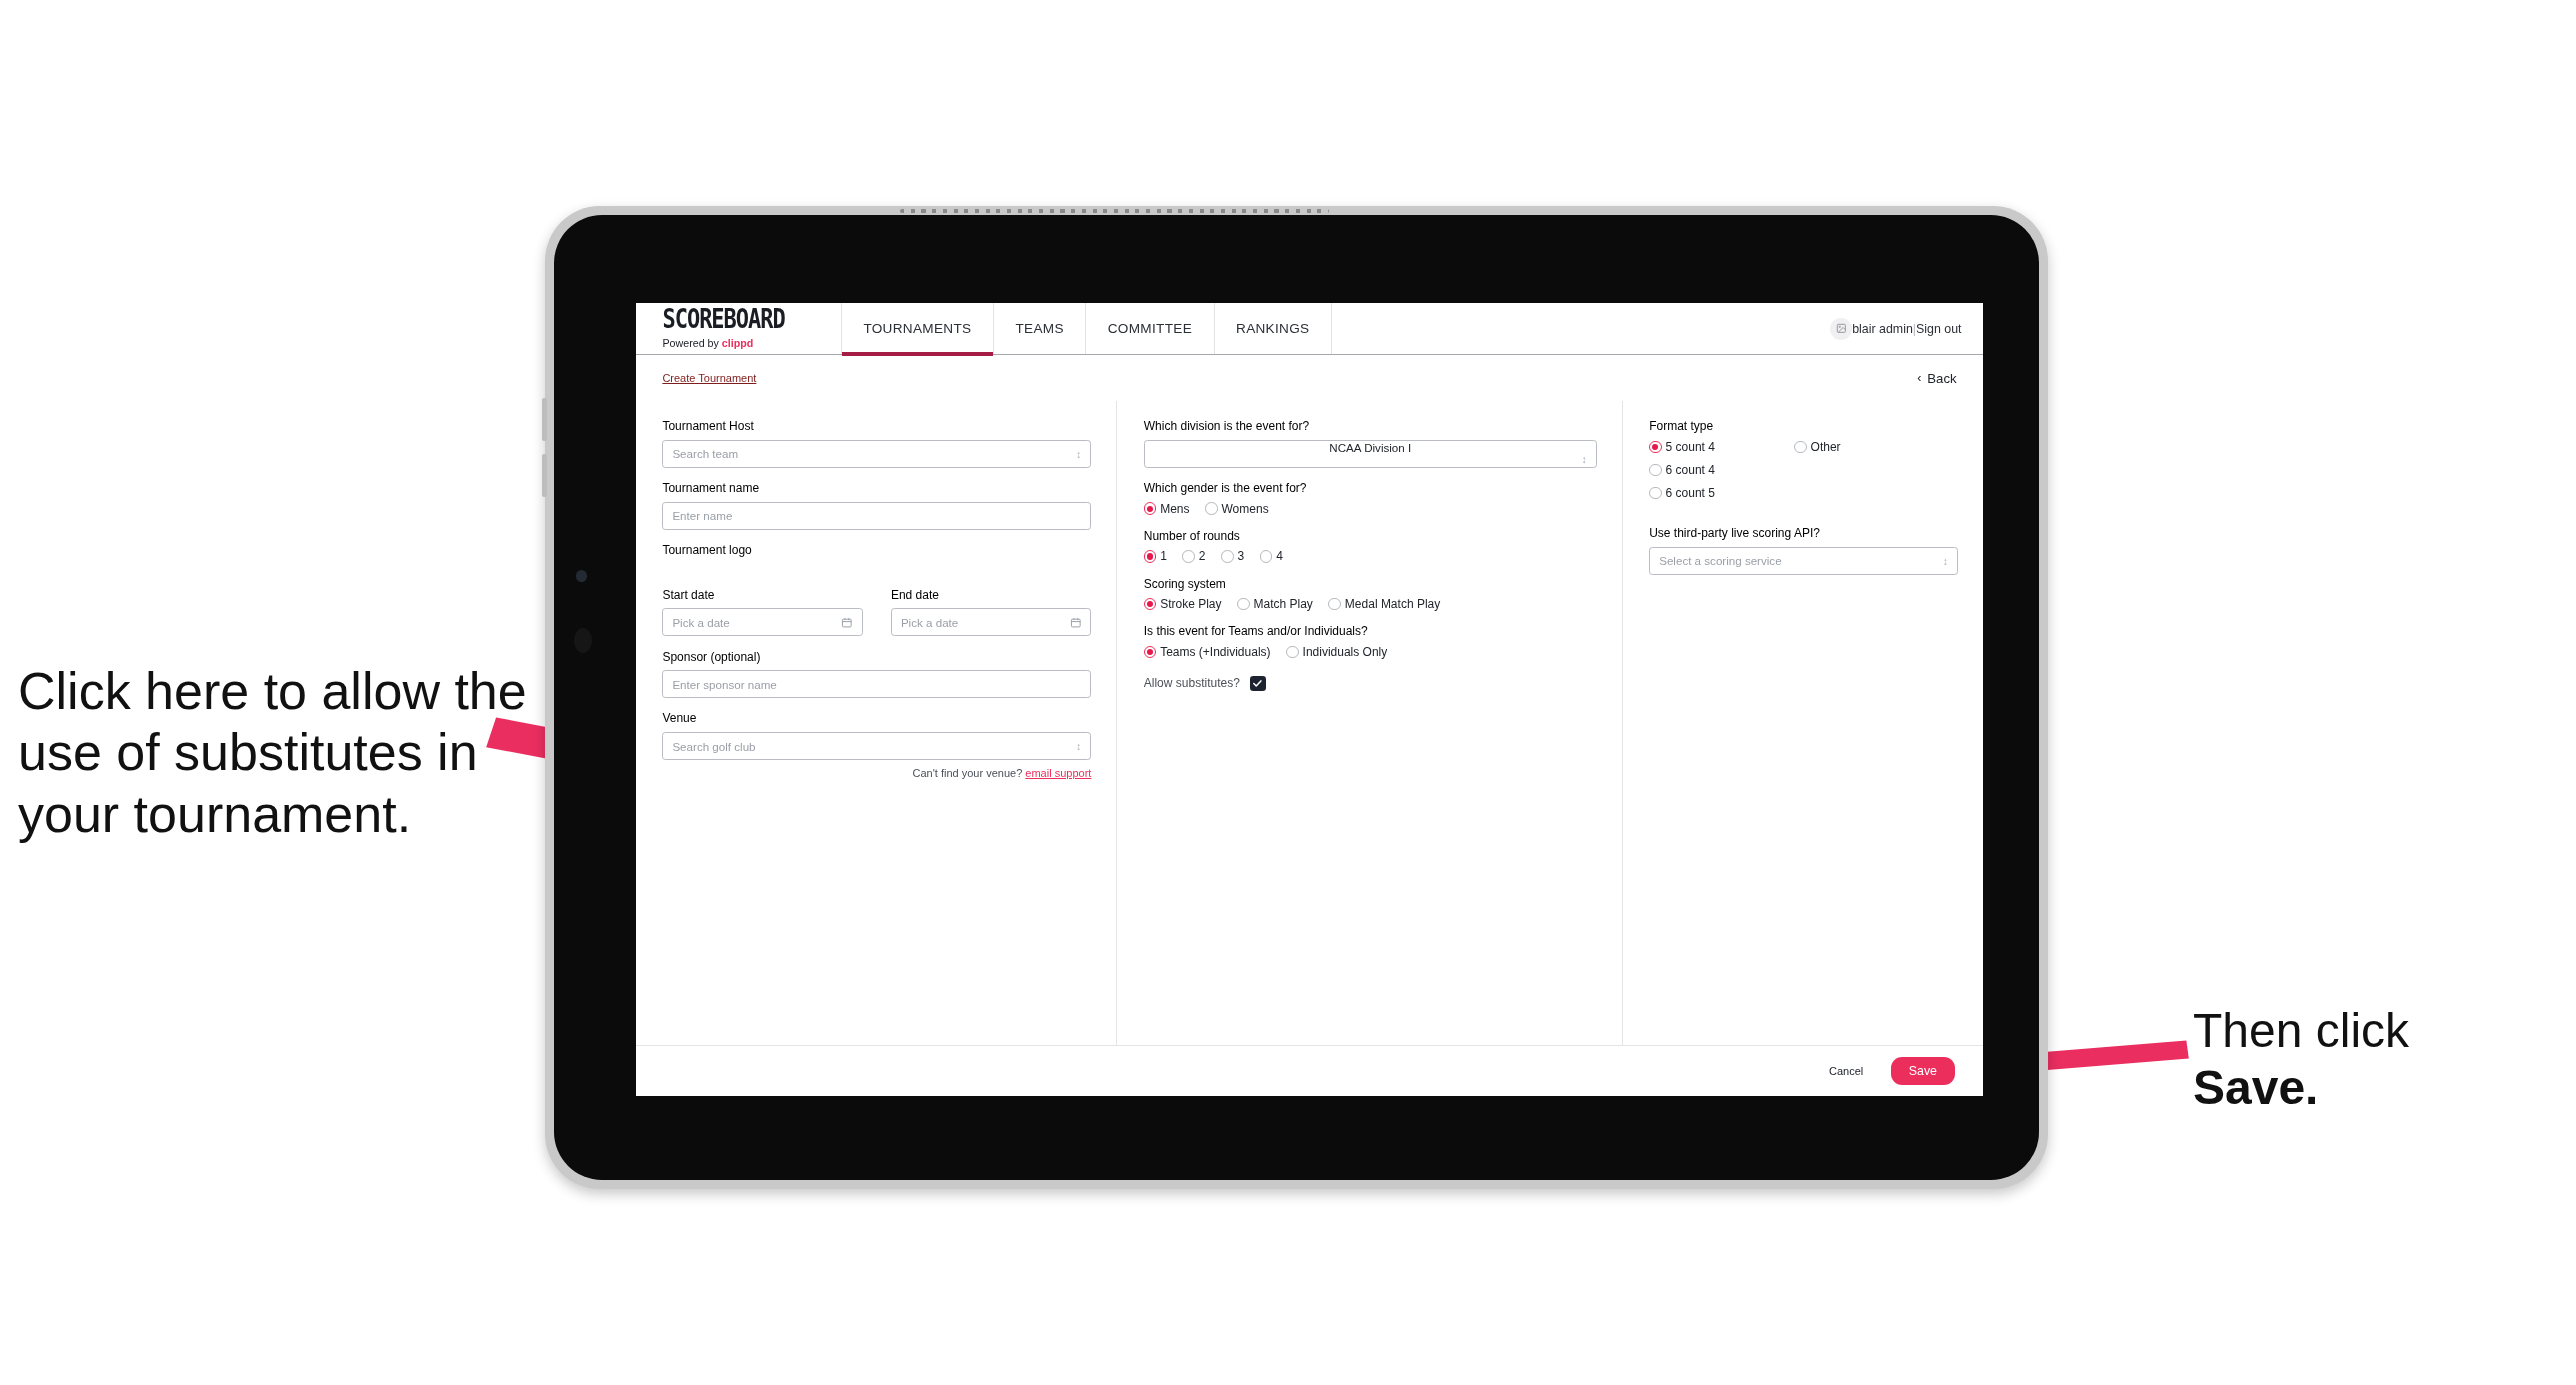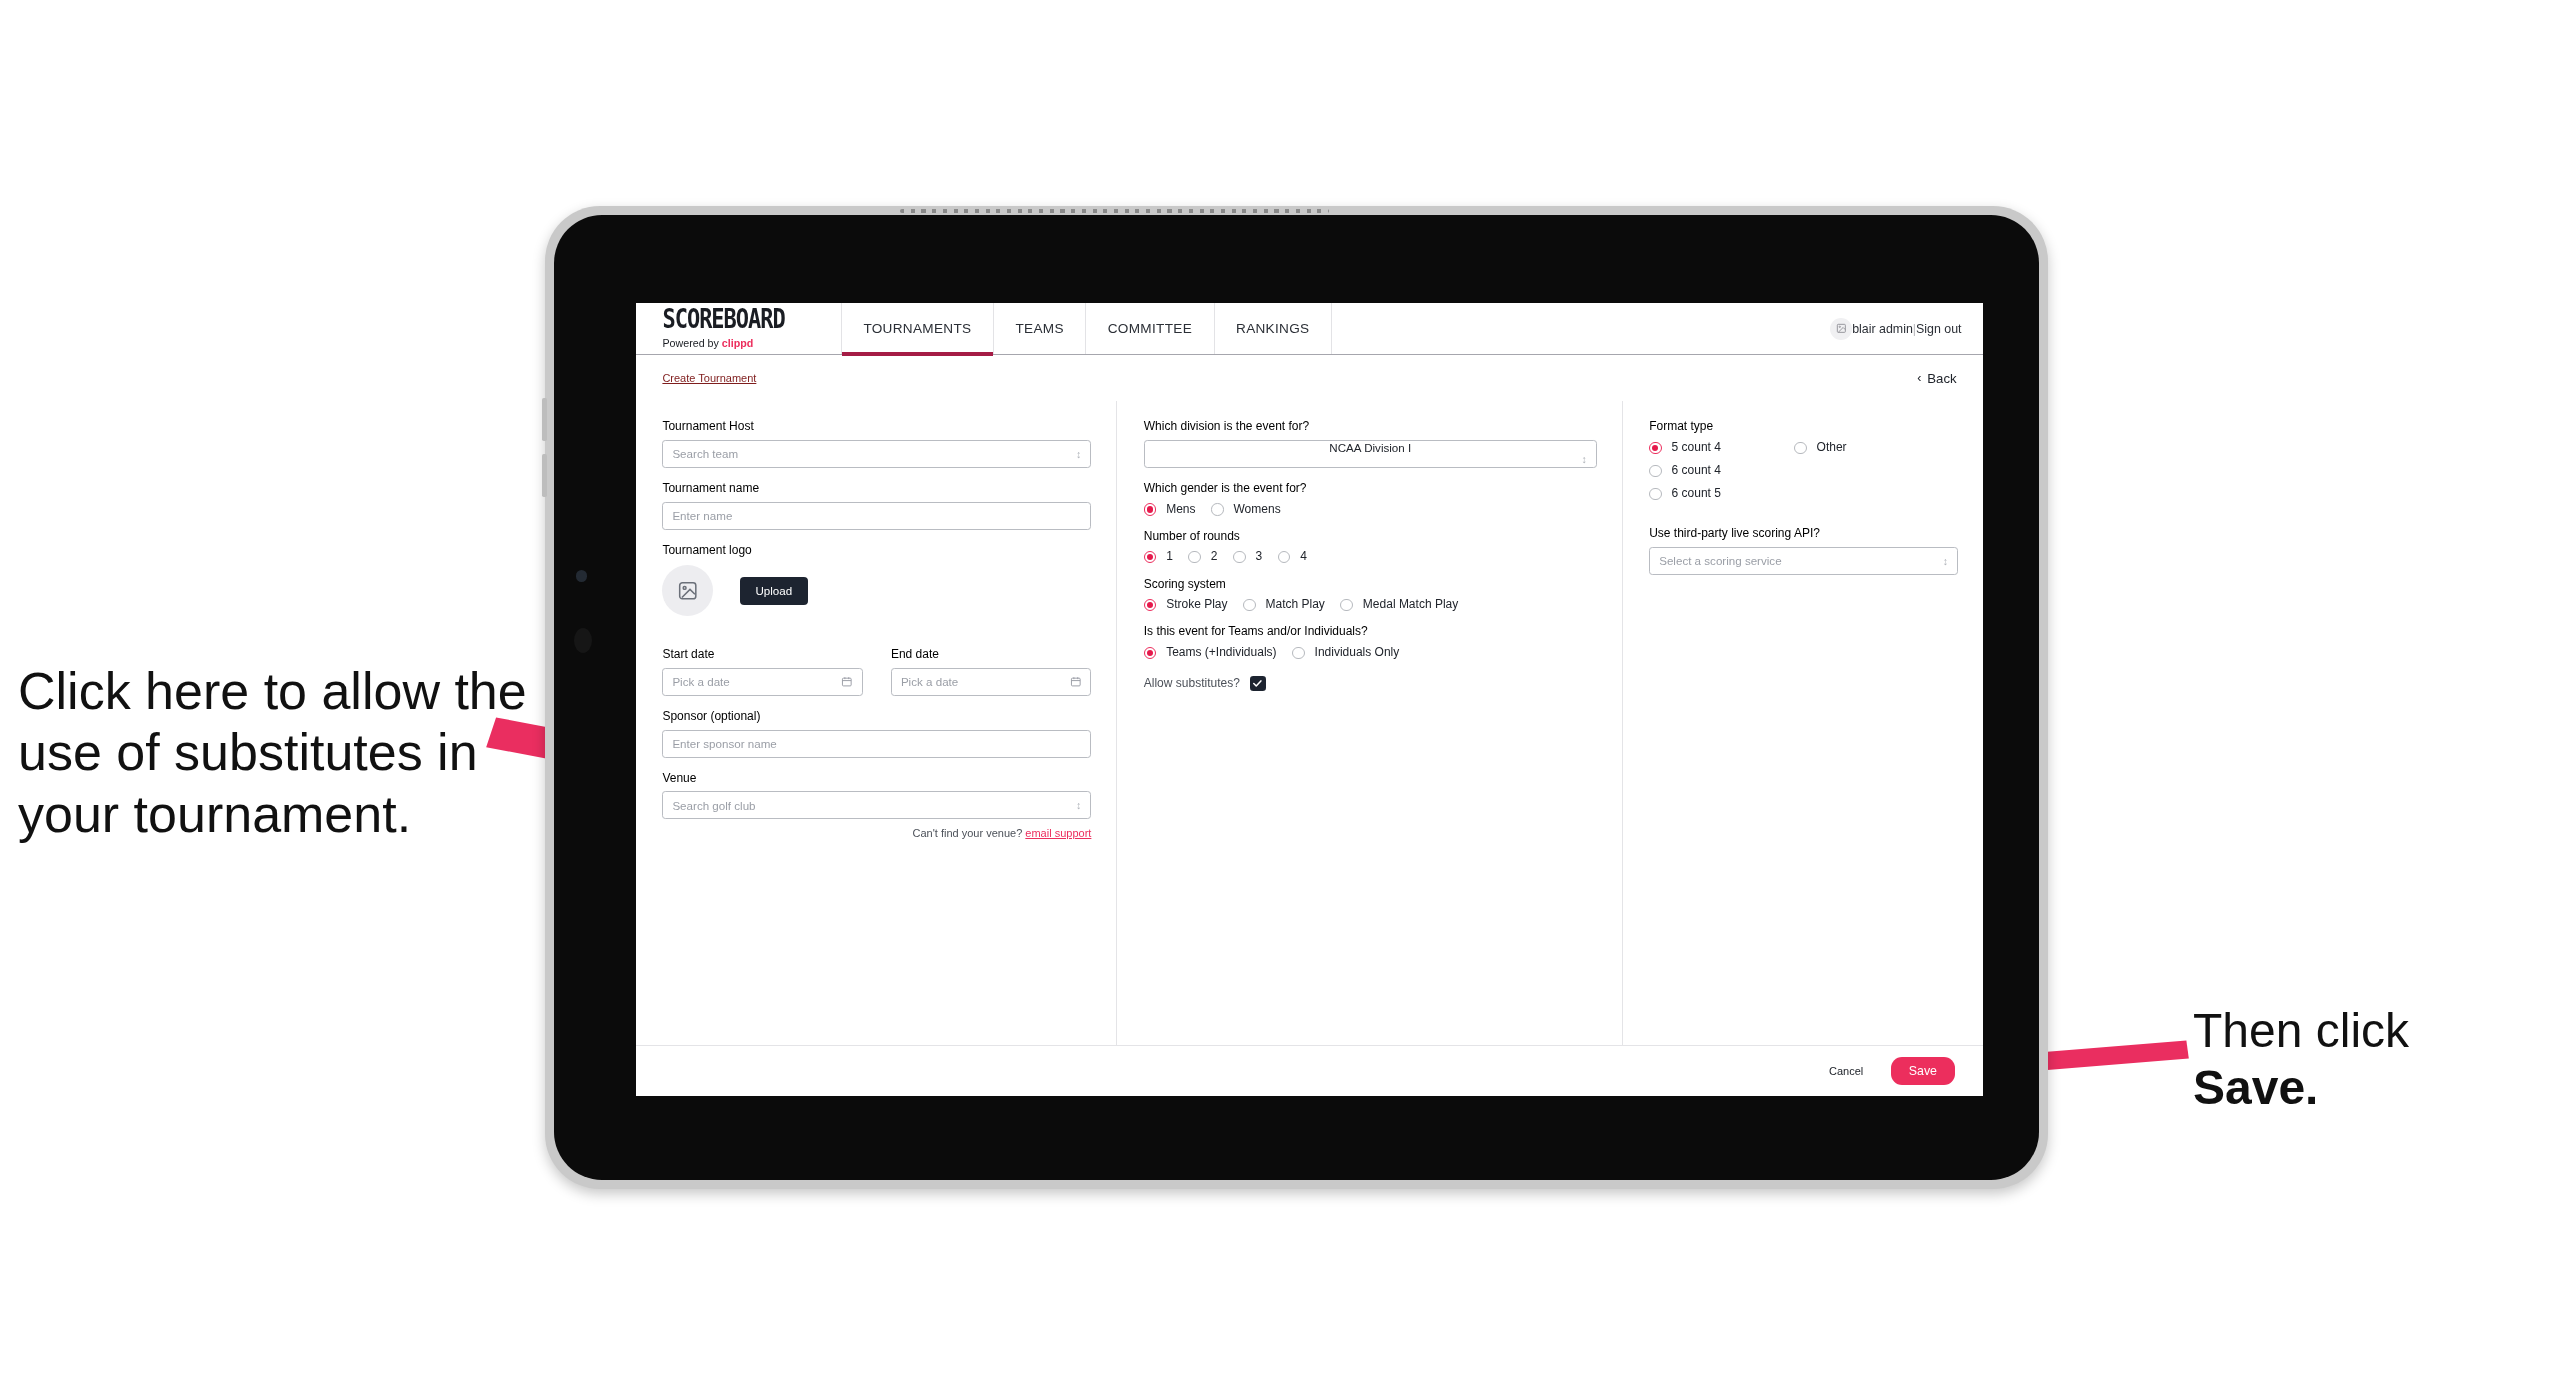--- a/index.html
+++ b/index.html
@@ -130,21 +130,21 @@
   .date-cell{flex:1;}
   .date-cell .fld-label{margin-top:0;}
 
   #venue-help{
     margin-top:7.4px;text-align:right;font-size:11px;color:#4c5159;
   }
   #venue-help a{color:#ec2e5d;text-decoration:underline;}
 
   
   .radio-row{display:flex;align-items:center;gap:9px;margin-top:5px;flex-wrap:wrap;}
-  .radio-item{display:flex;align-items:flex-end;gap:10px;cursor:pointer;margin-right:6.6px;}
+  .radio-item{display:flex;align-items:center;gap:4px;cursor:pointer;margin-right:6.6px;}
   .radio{
     width:12.4px;height:12.4px;border-radius:50%;border:1.3px solid #b6b9be;
     box-sizing:border-box;display:flex;align-items:center;justify-content:center;flex:0 0 auto;
   }
   .radio.on{border-color:#ec2e5d;}
   .radio.on::after{content:"";width:6.2px;height:6.2px;border-radius:50%;background:#e5194b;}
   .radio-label{font-size:12px;color:#21252c;}
 
   
   .fmt-wrap{display:flex;margin-top:3.3px;}
@@ -259,30 +259,20 @@
         <span>Search team</span>
         <span class="chev">↕</span>
       </div>
 
       <div class="fld-label">Tournament name</div>
       <div class="inp">
         <span>Enter name</span>
       </div>
 
       <div class="fld-label">Tournament logo</div>
-      <div id="logo-row">
-        <div id="logo-circle">
-          <svg width="21.5" height="21.5" viewBox="0 0 24 24" fill="none" stroke="currentColor" stroke-width="1.7">
-            <rect x="3" y="3" width="18" height="18" rx="3"></rect>
-              <circle cx="8.5" cy="8.8" r="1.6"></circle>
-            <path d="M20 16l-5.5-5.5L5.5 19.5"></path>
-          </svg>
-        </div>
-        <button id="upload-btn">Upload</button>
-      </div>
 
       <div id="date-row">
         <div class="date-cell">
           <div class="fld-label">Start date</div>
           <div class="inp">
             <span>Pick a date</span>
             <span class="cal">
               <svg width="11.6" height="11.6" viewBox="0 0 24 24" fill="none" stroke="currentColor" stroke-width="2">
                 <rect x="3" y="4.5" width="18" height="16" rx="2"></rect>
                   <path d="M3 9.5h18M8 2.5v4M16 2.5v4"></path>

